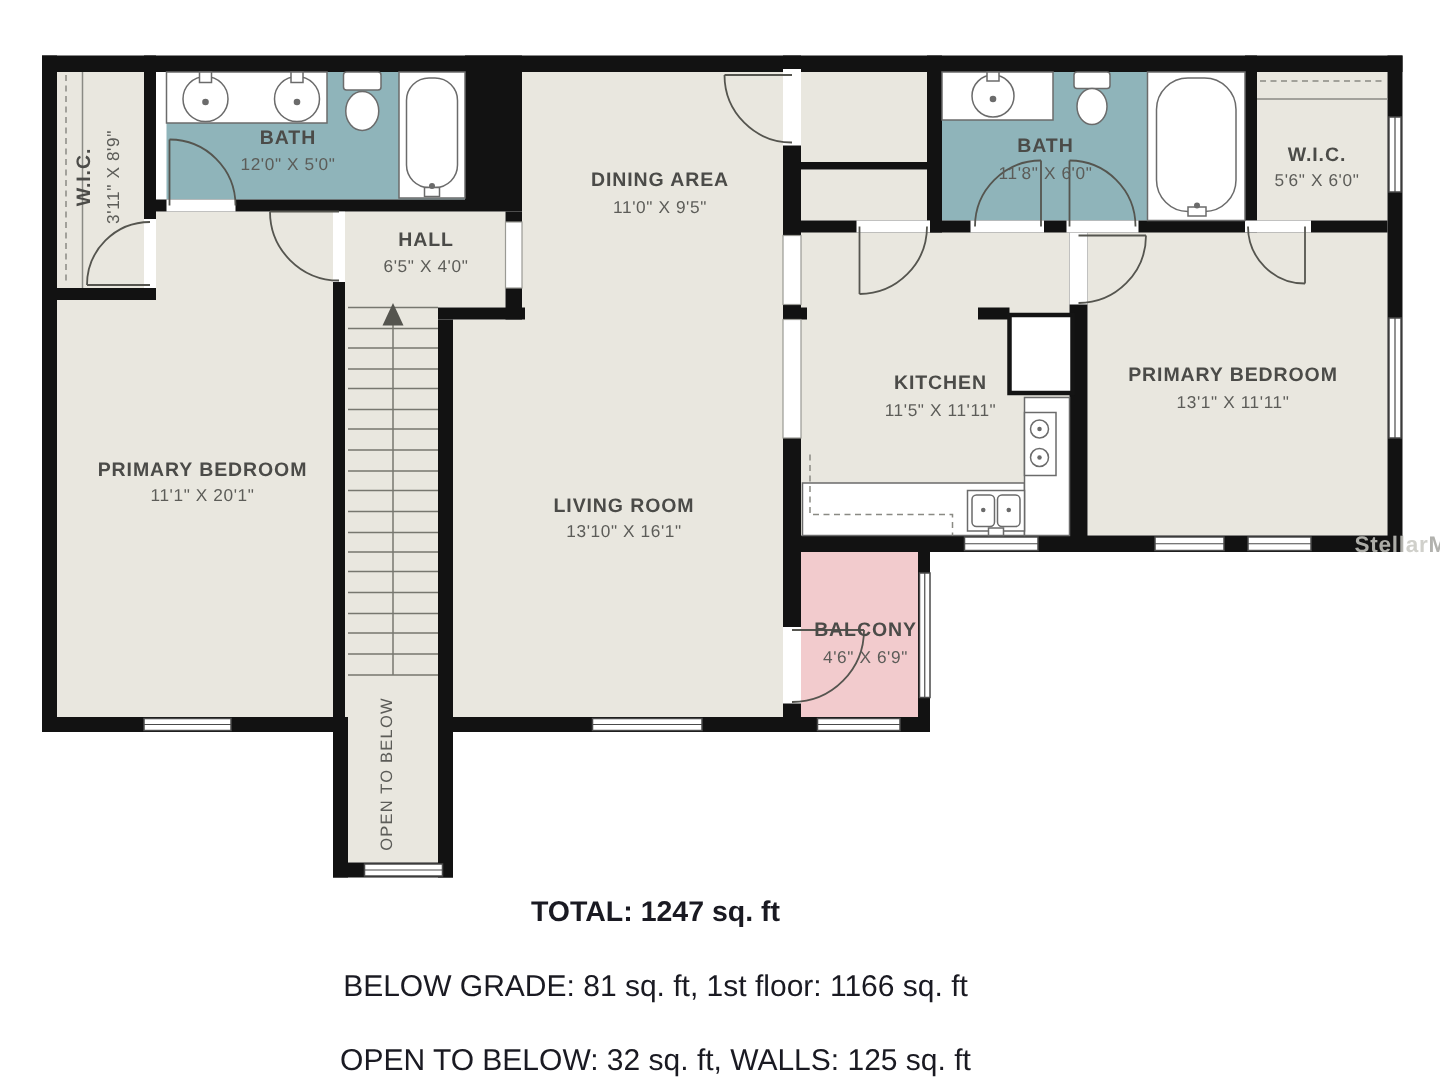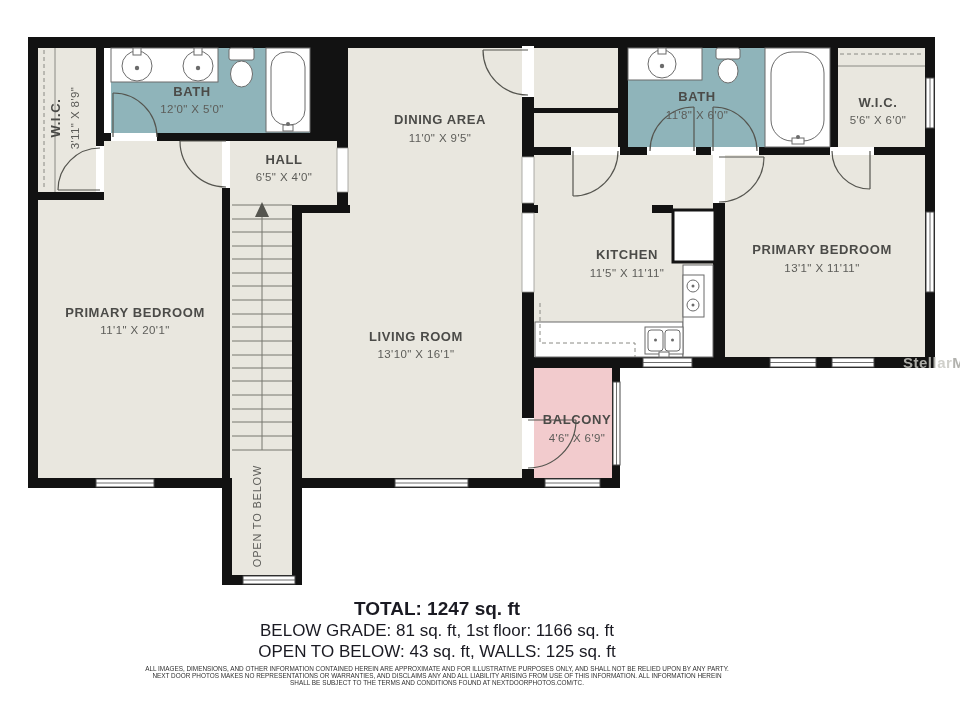--- a/index.html
+++ b/index.html
@@ -21,21 +21,21 @@
   .open{fill:#ffffff;stroke:#9a9a94;stroke-width:0.8;}
   .opening{fill:#ffffff;}
   .door{fill:none;stroke:#55554f;stroke-width:1.2;}
   .lbl{fill:#4b4b48;font-size:13px;letter-spacing:0.6px;text-anchor:middle;font-weight:bold;
        font-family:"Liberation Sans",sans-serif;}
   .dims{fill:#5c5c58;font-size:11.5px;letter-spacing:0.4px;text-anchor:middle;
        font-family:"Liberation Sans",sans-serif;}
   .wm{font-size:15px;font-weight:bold;letter-spacing:0.5px;}
   #summary{position:absolute;left:0;top:598px;width:874px;text-align:center;color:var(--text,#1a1a22);}
   #summary .total{font-size:19px;font-weight:bold;line-height:22px;}
-  #summary .ln{font-size:17px;line-height:21px;}
+  #summary .ln{font-size:20px;line-height:21px;margin-top:28px;}
   #summary .disc{font-size:6.4px;line-height:7.2px;color:#2e2e2e;margin-top:3px;}
 </style>
 </head>
 <body>
 
 <div id="stage">
 <svg width="960" height="720" viewBox="0 0 960 720">
 
   <g>
     <rect class="room" x="38" y="48" width="58" height="144"></rect>
@@ -302,20 +302,20 @@
 
     <text class="dims" x="261" y="516" transform="rotate(-90 261 516)" style="font-size:11px;letter-spacing:0.8px">OPEN TO BELOW</text>
   </g>
 
   <text class="wm" x="903" y="368"><tspan fill="#c8c8c2" opacity="0.85">Stellar</tspan><tspan fill="#9f9f9a" opacity="0.8">MLS</tspan></text>
 </svg>
 
 <div id="summary">
   <div class="total">TOTAL: 1247 sq. ft</div>
   <div class="ln">BELOW GRADE: 81 sq. ft, 1st floor: 1166 sq. ft</div>
-  <div class="ln">OPEN TO BELOW: 43 sq. ft, WALLS: 125 sq. ft</div>
+  <div class="ln">OPEN TO BELOW: 32 sq. ft, WALLS: 125 sq. ft</div>
   <div class="disc">
     <div>ALL IMAGES, DIMENSIONS, AND OTHER INFORMATION CONTAINED HEREIN ARE APPROXIMATE AND FOR ILLUSTRATIVE PURPOSES ONLY, AND SHALL NOT BE RELIED UPON BY ANY PARTY.</div>
     <div>NEXT DOOR PHOTOS MAKES NO REPRESENTATIONS OR WARRANTIES, AND DISCLAIMS ANY AND ALL LIABILITY ARISING FROM USE OF THIS INFORMATION. ALL INFORMATION HEREIN</div>
     <div>SHALL BE SUBJECT TO THE TERMS AND CONDITIONS FOUND AT NEXTDOORPHOTOS.COM/TC.</div>
   </div>
 </div>
 </div>
 
 </body></html>

